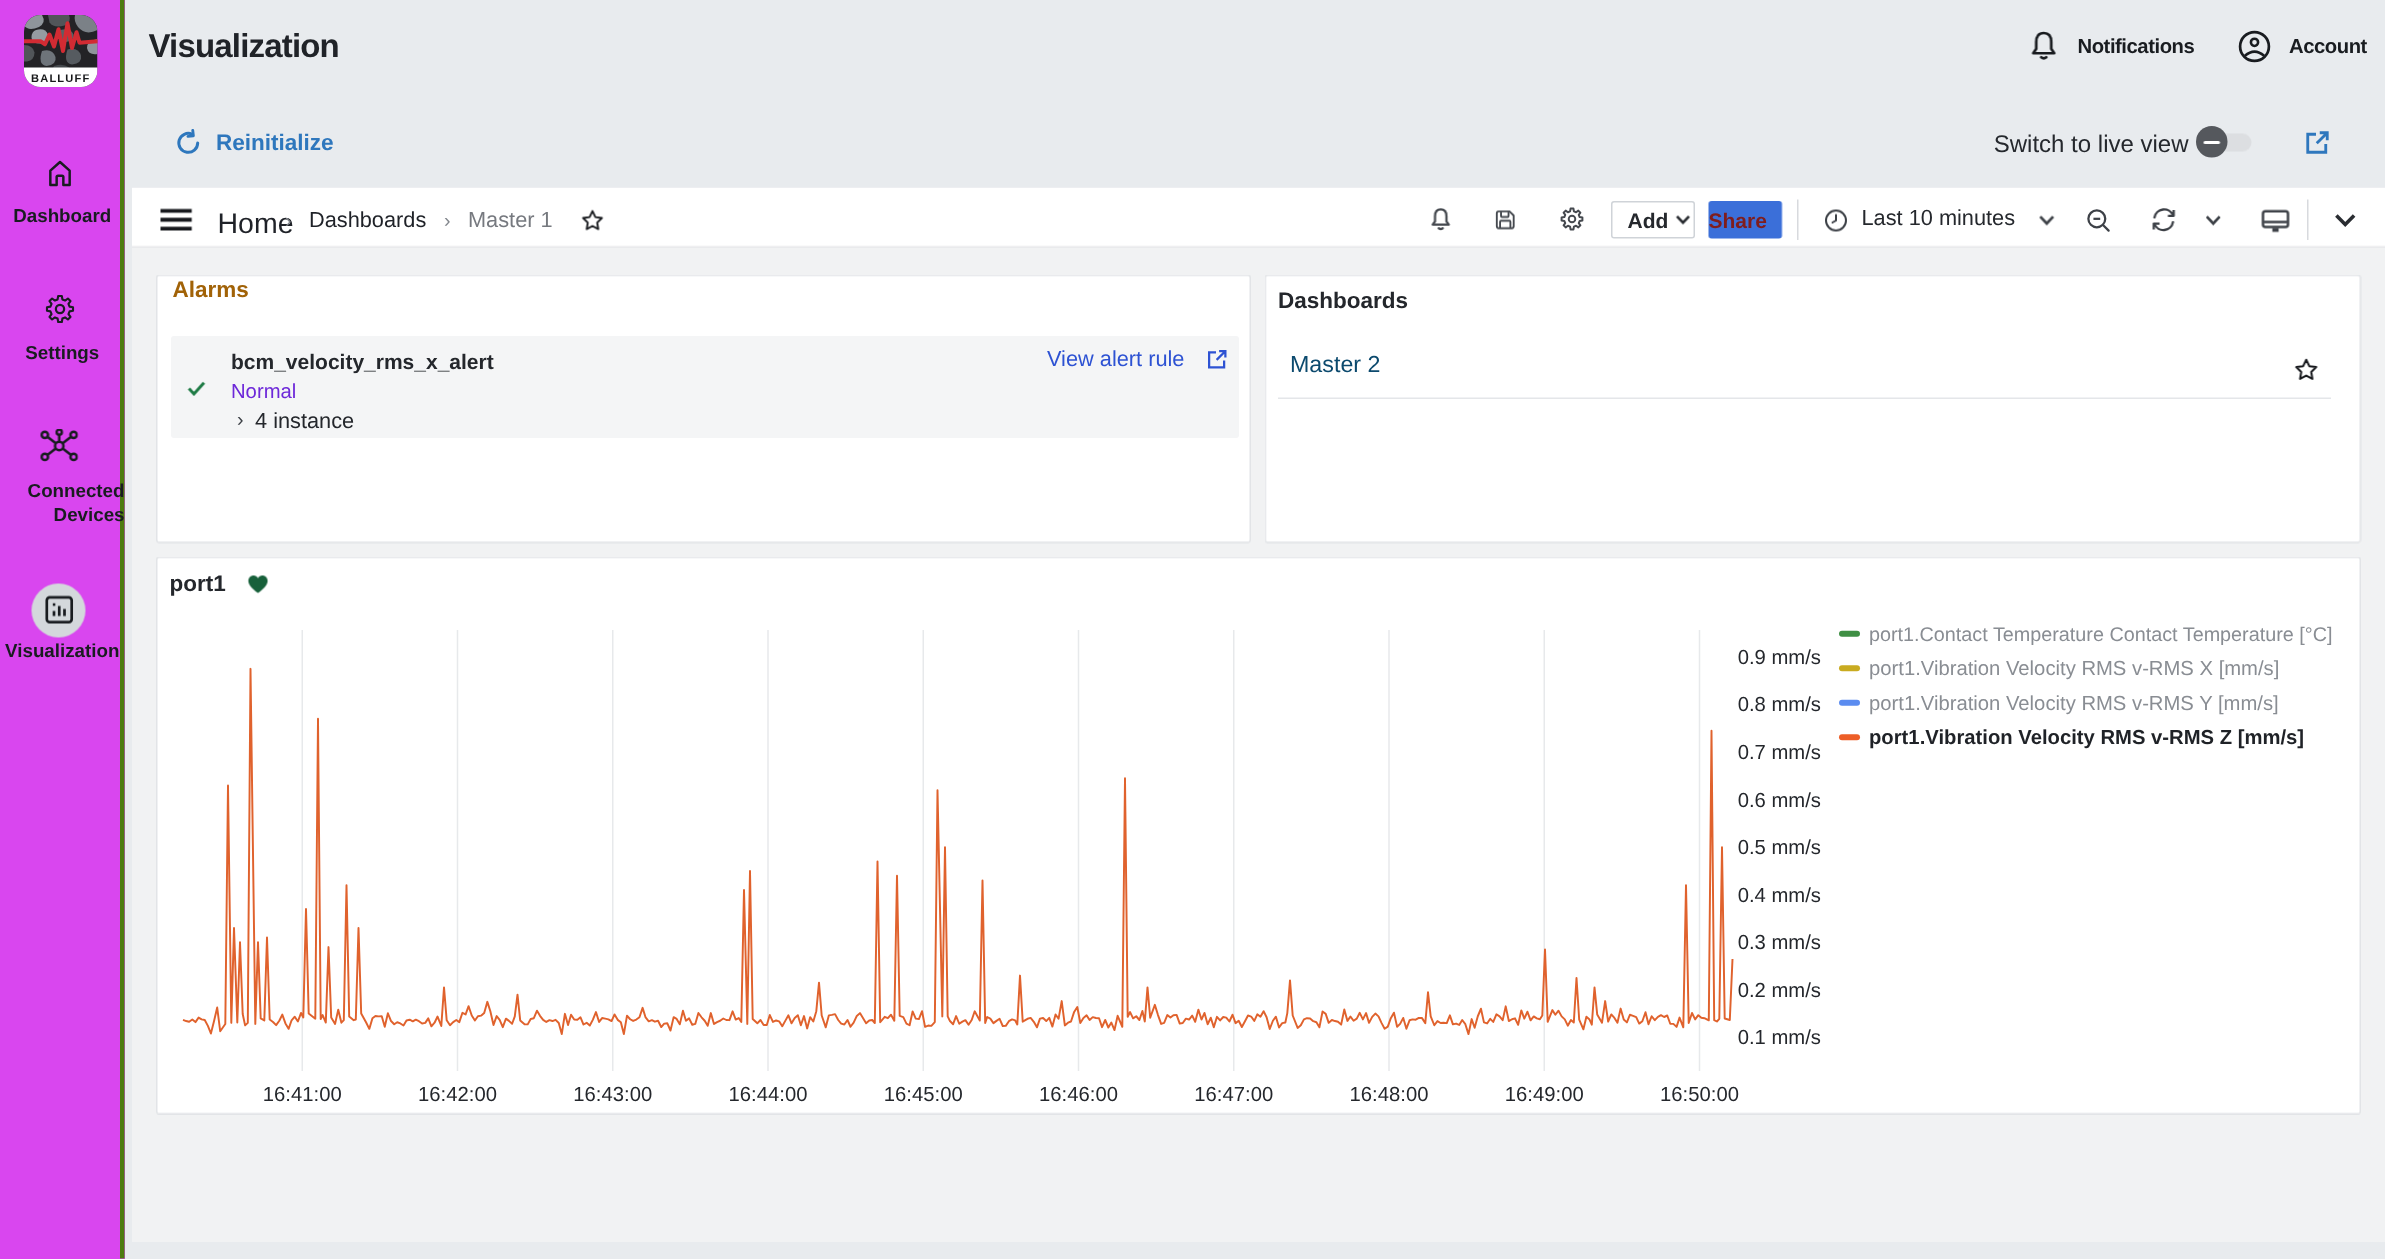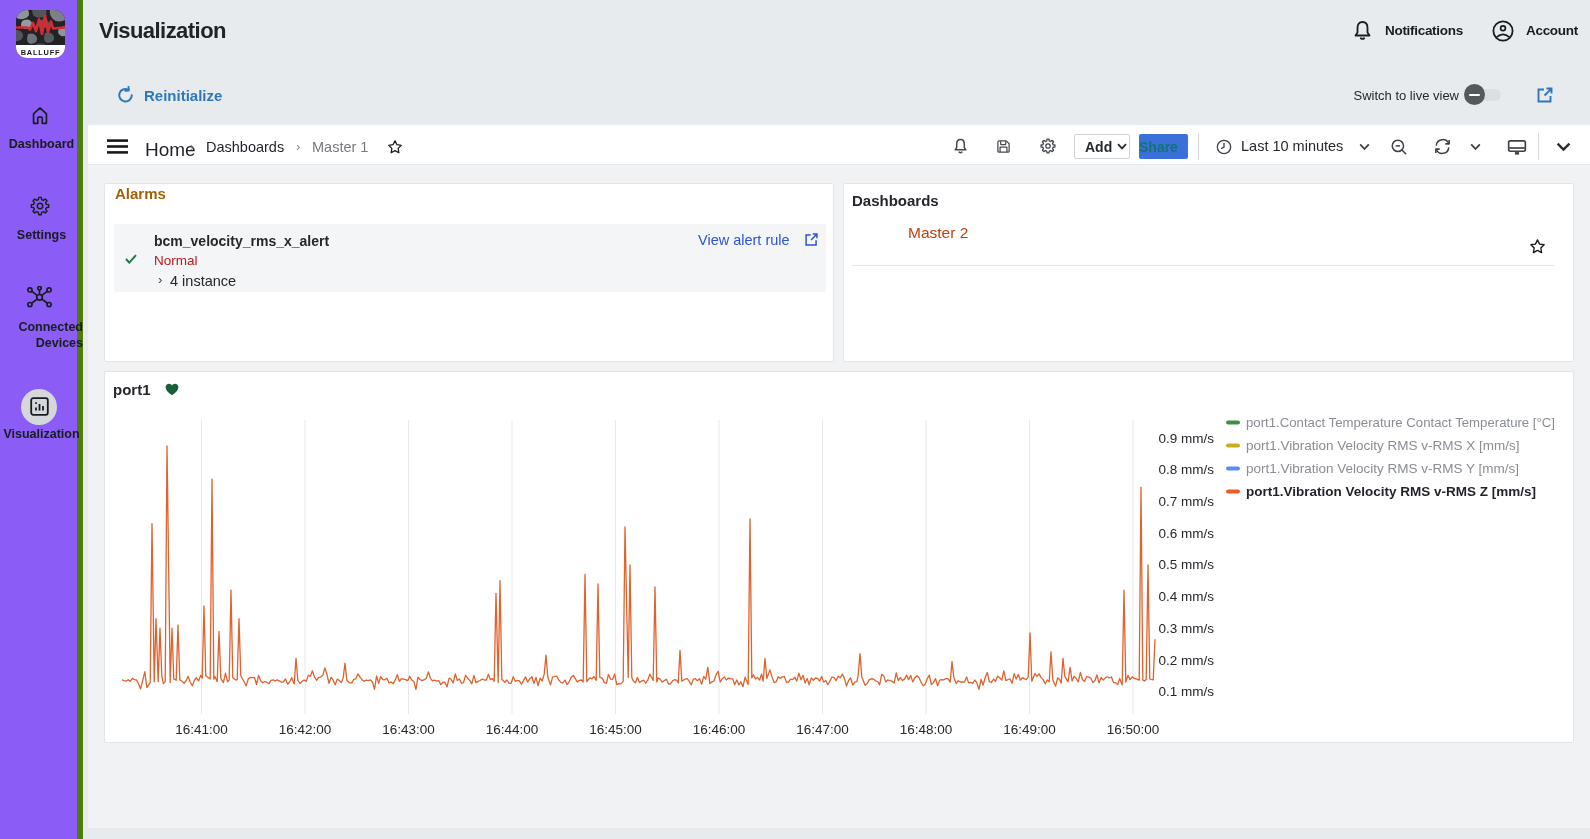--- a/index.html
+++ b/index.html
@@ -4,21 +4,21 @@
 <style>
   * { margin:0; padding:0; box-sizing:border-box; }
   html,body { width:1590px; height:839px; overflow:hidden; background:#e8ebee;
     font-family:"Liberation Sans", sans-serif; color:#1f2228; -webkit-font-smoothing:antialiased; transform:translateZ(0); }
   .abs { position:absolute; transform:translateZ(0); }
   svg { display:block; }
 </style>
 </head>
 <body>
 
-<div class="abs" style="left:0;top:0;width:83px;height:839px;background:#8b5cf6;border-right:6px solid #4d7c0f;">
+<div class="abs" style="left:0;top:0;width:83px;height:839px;background:#d946ef;border-right:3px solid #4d7c0f;">
 
   <svg class="abs" style="left:16px;top:10px;" width="49" height="48" viewBox="0 0 49 48">
     <defs>
         <clipPath id="lg">
           <rect x="0" y="0" width="49" height="48" rx="11"></rect>
         </clipPath>
       </defs>
     <g clip-path="url(#lg)">
       <rect width="49" height="48" fill="#232326"></rect>
       <path d="M0 0 L12 0 Q15 5 10 8 Q3 11 0 7 Z" fill="#8f959b"></path>
@@ -90,21 +90,21 @@
   <path d="M4.6 17.2 Q11 11.6 17.4 17.2" fill="none" stroke="#191c20" stroke-width="1.7"></path>
 </svg>
 <div class="abs" style="left:1526px;top:23px;font-size:13.5px;font-weight:bold;letter-spacing:-0.3px;color:#191c20;">Account</div>
 
 <svg class="abs" style="left:116px;top:86px;" width="19" height="19" viewBox="0 0 19 19">
   <path d="M12.1 3.5 A6.3 6.3 0 1 0 15.8 9.3" fill="none" stroke="#2e77bd" stroke-width="2" stroke-linecap="round"></path>
   <path d="M12.5 0.9 L12.9 4.5 L9.3 4.9" fill="none" stroke="#2e77bd" stroke-width="1.9" stroke-linecap="round" stroke-linejoin="round"></path>
 </svg>
 <div class="abs" style="left:144px;top:87px;font-size:15px;font-weight:bold;color:#2e77bd;">Reinitialize</div>
 
-<div class="abs" style="right:131px;top:88px;font-size:13px;color:#25282d;">Switch to live view</div>
+<div class="abs" style="right:131px;top:88px;font-size:16px;color:#25282d;">Switch to live view</div>
 <div class="abs" style="left:1466px;top:89px;width:35px;height:12px;border-radius:6px;background:#dcdee1;"></div>
 <div class="abs" style="left:1464px;top:84px;width:21px;height:21px;border-radius:50%;background:#55585d;"></div>
 <div class="abs" style="left:1469px;top:93.5px;width:11px;height:2.4px;border-radius:1px;background:#ffffff;"></div>
 
 <svg class="abs" style="left:1536px;top:86px;" width="18" height="18" viewBox="0 0 18 18">
   <path d="M14.5 10 L14.5 15.5 L2.5 15.5 L2.5 3.5 L8 3.5" fill="none" stroke="#2e77bd" stroke-width="1.9"></path>
   <path d="M10.5 2.5 L15.5 2.5 L15.5 7.5 M15.2 2.8 L8.5 9.5" fill="none" stroke="#2e77bd" stroke-width="1.9"></path>
 </svg>
 
 <div class="abs" style="left:88px;top:125px;width:1502px;height:703px;background:#f1f2f3;"></div>
@@ -138,21 +138,21 @@
 <svg class="abs" style="left:1040px;top:138px;" width="16" height="16" viewBox="0 0 24 24">
     <circle cx="12" cy="12" r="3.3" fill="none" stroke="#45494f" stroke-width="1.9"></circle>
     <path d="M10.09 4.33 L10.54 1.60 L13.46 1.60 L13.91 4.33 L16.07 5.23 L18.32 3.61 L20.39 5.68 L18.77 7.93 L19.67 10.09 L22.40 10.54 L22.40 13.46 L19.67 13.91 L18.77 16.07 L20.39 18.32 L18.32 20.39 L16.07 18.77 L13.91 19.67 L13.46 22.40 L10.54 22.40 L10.09 19.67 L7.93 18.77 L5.68 20.39 L3.61 18.32 L5.23 16.07 L4.33 13.91 L1.60 13.46 L1.60 10.54 L4.33 10.09 L5.23 7.93 L3.61 5.68 L5.68 3.61 L7.93 5.23 Z" fill="none" stroke="#45494f" stroke-width="2" stroke-linejoin="round"></path>
   </svg>
 <div class="abs" style="left:1074px;top:134px;width:56px;height:25px;border:1px solid #cfd3d8;border-radius:2px;background:#fff;"></div>
 <div class="abs" style="left:1085px;top:139px;font-size:14px;font-weight:bold;color:#25282d;">Add</div>
 <svg class="abs" style="left:1117px;top:143px;" width="10" height="7" viewBox="0 0 10 7">
     <path d="M1 1.2 L5 5.4 L9 1.2" fill="none" stroke="#25282d" stroke-width="1.7"></path>
   </svg>
 <div class="abs" style="left:1139px;top:134px;width:49px;height:25px;border-radius:2px;background:#3b6fd9;"></div>
-<div class="abs" style="left:1139px;top:139px;width:34px;text-align:left;font-size:14px;font-weight:bold;color:#0f766e;">Share</div>
+<div class="abs" style="left:1139px;top:139px;width:34px;text-align:left;font-size:14px;font-weight:bold;color:#7f1d1d;">Share</div>
 <div class="abs" style="left:1198px;top:133px;width:1px;height:27px;background:#d8dade;"></div>
 
 <svg class="abs" style="left:1216px;top:139px;" width="16" height="16" viewBox="0 0 24 24">
   <circle cx="12" cy="12" r="10" fill="none" stroke="#3d4147" stroke-width="2"></circle>
   <path d="M12 6.5 L12 12 L8.5 14" fill="none" stroke="#3d4147" stroke-width="2" stroke-linecap="round"></path>
 </svg>
 <div class="abs" style="left:1241px;top:138px;font-size:14.5px;font-weight:500;color:#25282d;">Last 10 minutes</div>
 <svg class="abs" style="left:1359px;top:143px;" width="11" height="8" viewBox="0 0 11 8">
     <path d="M1.2 1.4 L5.5 6 L9.8 1.4" fill="none" stroke="#3d4147" stroke-width="1.8"></path>
   </svg>
@@ -178,32 +178,32 @@
     <path d="M1.6 1.6 L7.5 7.6 L13.4 1.6" fill="none" stroke="#2a2d32" stroke-width="2.4"></path>
   </svg>
 
 <div class="abs" style="left:104px;top:183px;width:730px;height:179px;background:#fff;border:1px solid #e2e4e7;border-radius:2px;"></div>
 <div class="abs" style="left:115px;top:185px;font-size:15px;font-weight:600;color:#a16207;text-align:right;">Alarms</div>
 <div class="abs" style="left:114px;top:224px;width:712px;height:68px;background:#f4f5f6;border-radius:2px;"></div>
 <svg class="abs" style="left:125px;top:254px;" width="12" height="10" viewBox="0 0 12 10">
     <path d="M1 5 L4.3 8.6 L11 1.2" fill="none" stroke="#1e7b45" stroke-width="2"></path>
   </svg>
 <div class="abs" style="left:154px;top:233px;font-size:14px;font-weight:bold;color:#24272c;">bcm_velocity_rms_x_alert</div>
-<div class="abs" style="left:154px;top:253px;font-size:13.5px;color:#b91c1c;">Normal</div>
+<div class="abs" style="left:154px;top:253px;font-size:13.5px;color:#6d28d9;">Normal</div>
 <div class="abs" style="left:158px;top:272px;font-size:13px;color:#3d4147;">›</div>
 <div class="abs" style="left:170px;top:273px;font-size:14.5px;color:#24272c;">4 instance</div>
 <div class="abs" style="left:698px;top:232px;font-size:14.5px;color:#2d52d3;">View alert rule</div>
 <svg class="abs" style="left:804px;top:232px;" width="15" height="15" viewBox="0 0 18 18">
   <path d="M14.5 10 L14.5 15.5 L2.5 15.5 L2.5 3.5 L8 3.5" fill="none" stroke="#2d52d3" stroke-width="1.8"></path>
   <path d="M10.5 2.5 L15.5 2.5 L15.5 7.5 M15.2 2.8 L8.5 9.5" fill="none" stroke="#2d52d3" stroke-width="1.8"></path>
 </svg>
 
 <div class="abs" style="left:843px;top:183px;width:731px;height:179px;background:#fff;border:1px solid #e2e4e7;border-radius:2px;"></div>
 <div class="abs" style="left:852px;top:192px;font-size:15px;font-weight:600;color:#24272c;">Dashboards</div>
-<div class="abs" style="left:860px;top:224px;font-size:15.5px;color:#c2410c;margin-left:48px;">Master 2</div>
+<div class="abs" style="left:860px;top:235px;font-size:15.5px;color:#0c4a6e;">Master 2</div>
 <svg class="abs" style="left:1529px;top:238px;" width="17" height="17" viewBox="0 0 24 24">
   <path d="M12 2.6 L14.9 8.6 L21.4 9.5 L16.7 14.1 L17.8 20.6 L12 17.5 L6.2 20.6 L7.3 14.1 L2.6 9.5 L9.1 8.6 Z" fill="none" stroke="#17191d" stroke-width="1.9" stroke-linejoin="round"></path>
 </svg>
 <div class="abs" style="left:852px;top:265px;width:702px;height:1px;background:#e4e6e9;"></div>
 
 <div class="abs" style="left:104px;top:371px;width:1470px;height:372px;background:#fff;border:1px solid #e2e4e7;border-radius:2px;"></div>
 <div class="abs" style="left:113px;top:381px;font-size:15px;font-weight:600;color:#24272c;">port1</div>
 <svg class="abs" style="left:165px;top:383px;" width="14" height="13" viewBox="0 0 24 22">
   <path d="M12 21 C5 16 1 11.5 1 7 C1 3.5 3.8 1 7 1 C9.2 1 11 2.2 12 4 C13 2.2 14.8 1 17 1 C20.2 1 23 3.5 23 7 C23 11.5 19 16 12 21 Z" fill="#17603a"></path>
 </svg>

